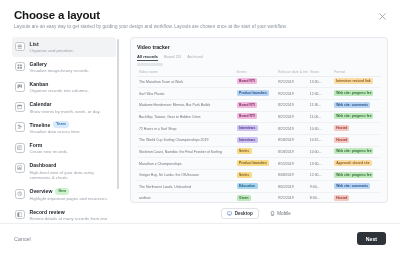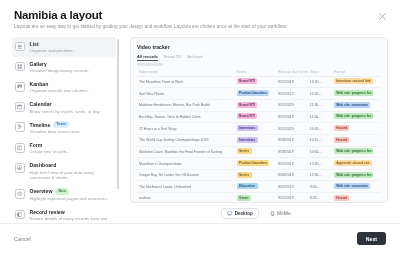--- a/index.html
+++ b/index.html
@@ -114,21 +114,21 @@
     padding: 3.5px 9px; border-radius: 3px; border: none; cursor: pointer;
     font-family: "Liberation Sans", sans-serif;
   }
 </style>
 </head>
 <body>
 
 <div class="modal">
 
   <div class="hdr">
-    <div class="hdr-title">Namibia a layout</div>
+    <div class="hdr-title">Choose a layout</div>
     <div class="hdr-sub">Layouts are an easy way to get started by guiding your design and workflow. Layouts are chosen once at the start of your workflow.</div>
     <div class="close-btn">
       <svg viewBox="0 0 10 10" fill="none" stroke="currentColor" stroke-width="1.2" stroke-linecap="round">
         <path d="M1 1 L9 9 M9 1 L1 9"></path>
       </svg>
     </div>
   </div>
 
   <div class="body">
 

